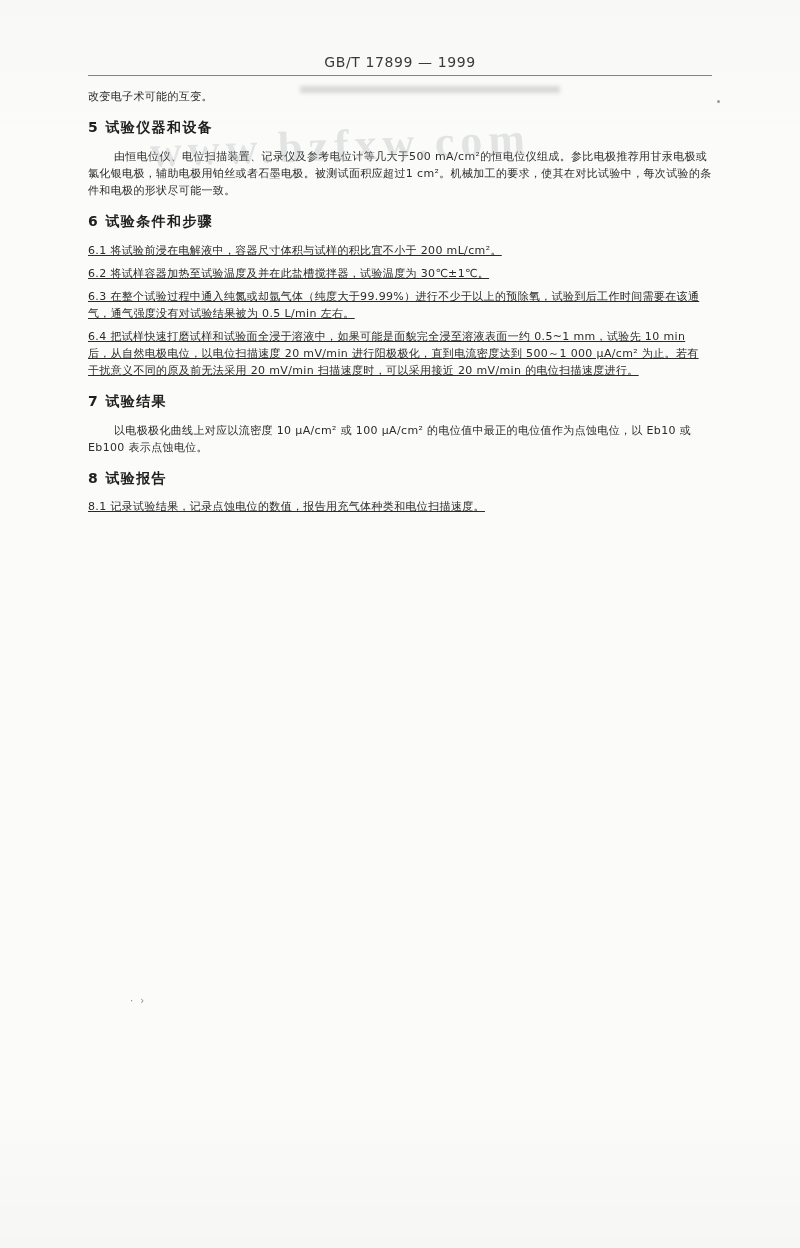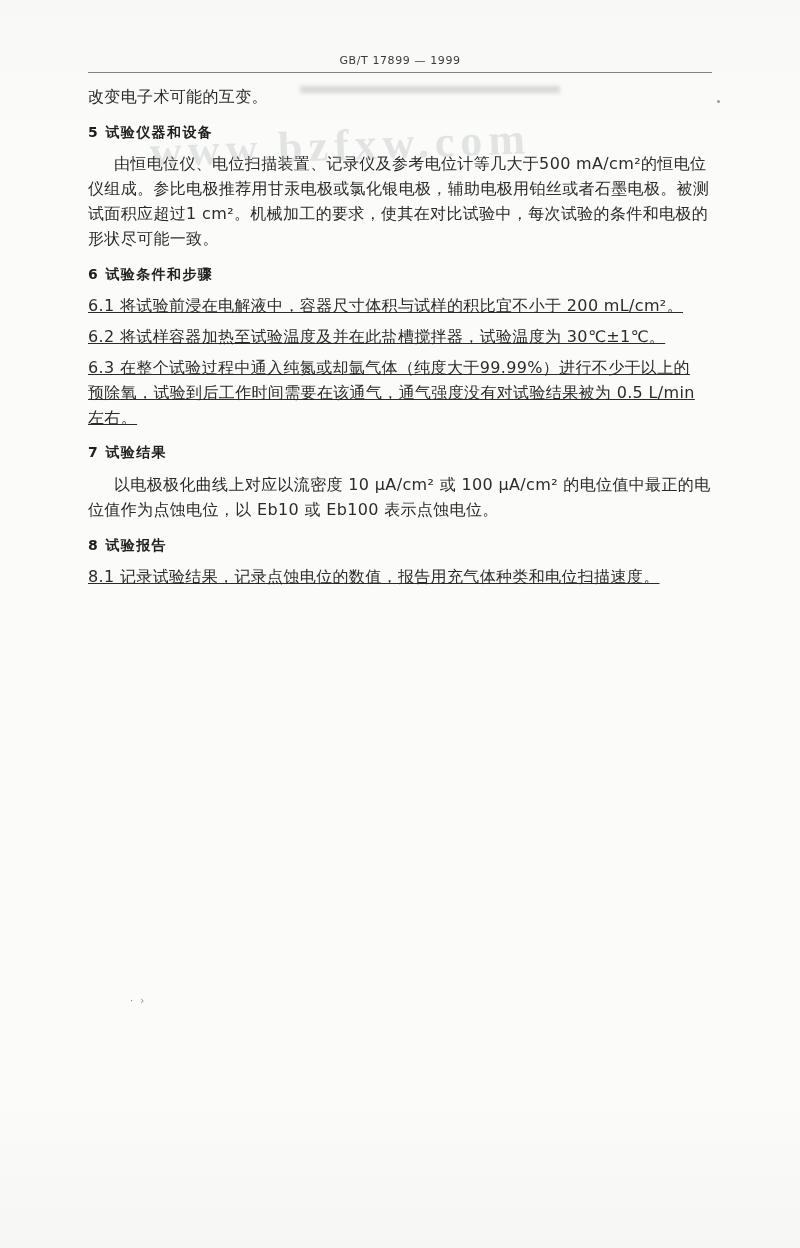--- a/index.html
+++ b/index.html
@@ -28,21 +28,21 @@
       #fbfbfa;
   }
   .content {
     position: absolute;
     left: 88px;
     top: 54px;
     width: 624px;
   }
   .header-std {
     text-align: center;
-    font-size: 11px;
+    font-size: 14px;
     letter-spacing: 0.6px;
     color: #3a3a3a;
     margin-bottom: 4px;
     filter: blur(0.25px);
   }
   .rule {
     height: 1px;
     background: #6f6f6f;
     margin: 6px 0 0 0;
     opacity: 0.85;
@@ -50,21 +50,21 @@
   .rule-top {
     margin-top: 5px;
   }
   .body-block {
     margin-top: 12px;
     color: #2e2e2e;
     filter: blur(0.35px);
   }
   p.line {
     margin: 0 0 7px 0;
-    font-size: 16px;
+    font-size: 11px;
     line-height: 1.55;
     letter-spacing: 0.35px;
     color: #2b2b2b;
   }
   p.heading {
     margin: 12px 0 9px 0;
     font-size: 14px;
     font-weight: bold;
     letter-spacing: 1.4px;
     color: #1f1f1f;
@@ -130,20 +130,21 @@
     <div class="rule rule-top"></div>
 
     <div class="body-block">
       <p class="line">改变电子术可能的互变。</p>
       <p class="line heading">5  试验仪器和设备</p>
       <p class="line cont">由恒电位仪、电位扫描装置、记录仪及参考电位计等几大于500 mA/cm²的恒电位仪组成。参比电极推荐用甘汞电极或氯化银电极，辅助电极用铂丝或者石墨电极。被测试面积应超过1 cm²。机械加工的要求，使其在对比试验中，每次试验的条件和电极的形状尽可能一致。</p>
       <p class="line heading">6  试验条件和步骤</p>
       <p class="line sub">6.1  将试验前浸在电解液中，容器尺寸体积与试样的积比宜不小于 200 mL/cm²。</p>
       <p class="line sub">6.2  将试样容器加热至试验温度及并在此盐槽搅拌器，试验温度为 30℃±1℃。</p>
       <p class="line sub">6.3  在整个试验过程中通入纯氮或却氩气体（纯度大于99.99%）进行不少于以上的预除氧，试验到后工作时间需要在该通气，通气强度没有对试验结果被为 0.5 L/min 左右。</p>
+      <p class="line sub">6.4  把试样快速打磨试样和试验面全浸于溶液中，如果可能是面貌完全浸至溶液表面一约 0.5~1 mm，试验先 10 min 后，从自然电极电位，以电位扫描速度 20 mV/min 进行阳极极化，直到电流密度达到 500～1 000 μA/cm² 为止。若有干扰意义不同的原及前无法采用 20 mV/min 扫描速度时，可以采用接近 20 mV/min 的电位扫描速度进行。</p>
       <p class="line heading">7  试验结果</p>
       <p class="line cont">以电极极化曲线上对应以流密度 10 μA/cm² 或 100 μA/cm² 的电位值中最正的电位值作为点蚀电位，以 Eb10 或 Eb100 表示点蚀电位。</p>
       <p class="line heading">8  试验报告</p>
       <p class="line sub">8.1  记录试验结果，记录点蚀电位的数值，报告用充气体种类和电位扫描速度。</p>
     </div>
   </div>
 
   <div class="watermark">www.bzfxw.com</div>
   <div class="stray-dot">· ›</div>
 </div>

